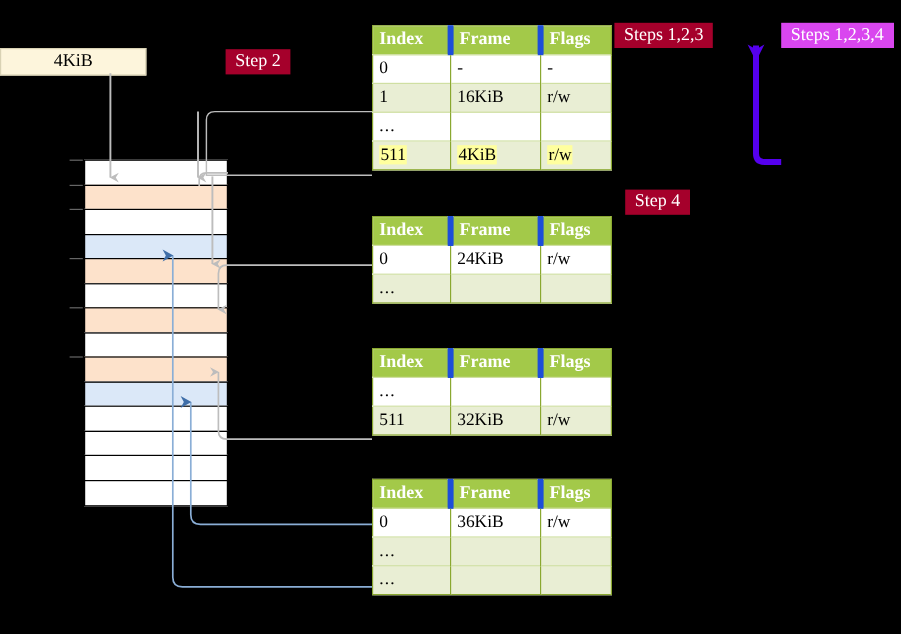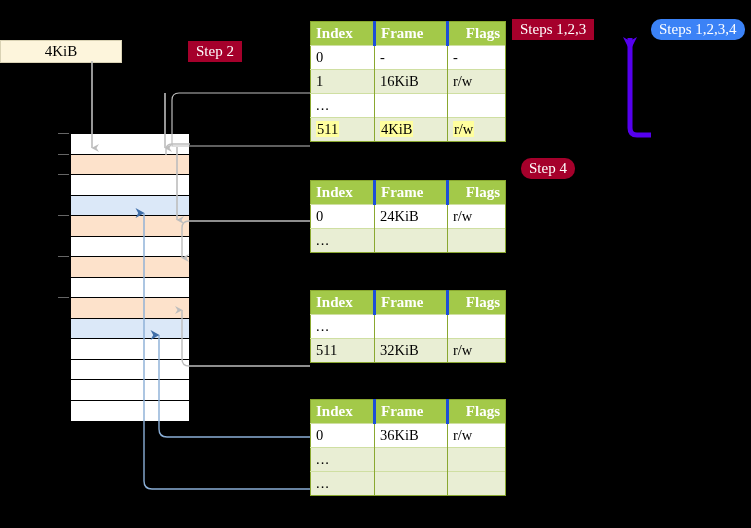--- a/index.html
+++ b/index.html
@@ -14,21 +14,21 @@
   .badge{
     position:absolute;
     font-family:"Liberation Serif", serif;
     font-size:15px;
     color:#ffffff;
     padding:2px 8px 3px 8px;
     white-space:nowrap;
     line-height:16px;
   }
   .badge-red{background:#a5002b;}
-  .badge-blue{background:#3b82f6;border-radius:10px;}
+  .badge-blue{background:#d946ef;}
 
   
   .kib-box{
     position:absolute;
     background:#fdf5dc;
     border:1px solid #d9d2b4;
     font-size:15px;
     color:#000;
     text-align:center;
     line-height:20px;
@@ -60,41 +60,41 @@
     border:1px solid #8aa830;
     font-size:14.5px;
     background:#ffffff;
   }
   .ptable th{
     background:#a3c949;
     color:#ffffff;
     font-weight:bold;
     text-align:left;
     padding:2px 5px 3px 5px;
-    border-right:3px solid #1d4ed8;
+    border-right:5px solid #1d4ed8;
     font-size:15px;
     line-height:18px;
   }
   .ptable th:last-child{border-right:1px solid #8aa830;}
   .ptable td{
     padding:2px 5px 3px 5px;
     border-right:1px solid #8aa830;
     border-top:1px solid #cfdfa2;
     line-height:18px;
     height:18px;
     color:#000;
     white-space:nowrap;
   }
   .ptable tr.alt td{background:#e9eed4;}
   .ptable td.c-index{width:52px;}
   .ptable td.c-frame{width:60px;}
   .ptable td.c-flags{width:46px;}
   .ptable th.c-index{width:52px;}
   .ptable th.c-frame{width:60px;}
-  .ptable th.c-flags{width:46px;text-align:right;}
+  .ptable th.c-flags{width:46px;}
   .hl{background:#ffff9e;padding:0 1px;}
   .dots{letter-spacing:1px;}
 
   svg.overlay{position:absolute;left:0;top:0;width:751px;height:528px;pointer-events:none;}
 </style>
 </head>
 <body>
 
 <div class="stage">
 
@@ -107,21 +107,21 @@
   </div>
 
   <div class="badge badge-red" style="left:512px;top:19px;">
     <span>Steps 1,2,3</span>
   </div>
 
   <div class="badge badge-blue" style="left:651px;top:19px;">
     <span>Steps 1,2,3,4</span>
   </div>
 
-  <div class="badge badge-red" style="left:521px;top:158px;border-radius:10px;">
+  <div class="badge badge-red" style="left:521px;top:158px;">
     <span>Step 4</span>
   </div>
 
   <div class="memgrid" style="left:70px;top:133px;width:120px;height:286px;">
   <div class="memrow" style="top: 0px;"></div>
       <div class="memtick" style="left: -12px; top: 0px;"></div>
       <div class="memrow orange" style="top: 20.5px;"></div>
       <div class="memtick" style="left: -12px; top: 20.5px;"></div>
       <div class="memrow" style="top: 41px;"></div>
       <div class="memtick" style="left: -12px; top: 41px;"></div>

